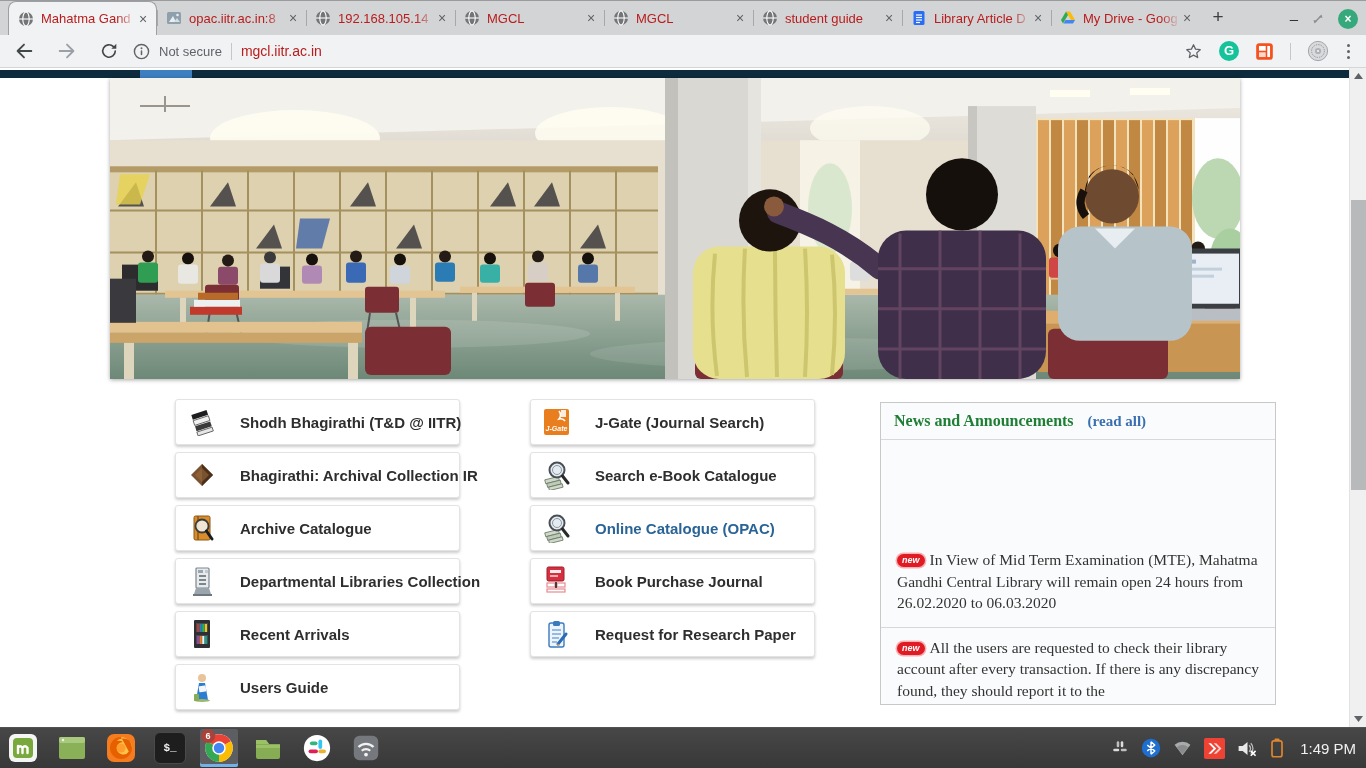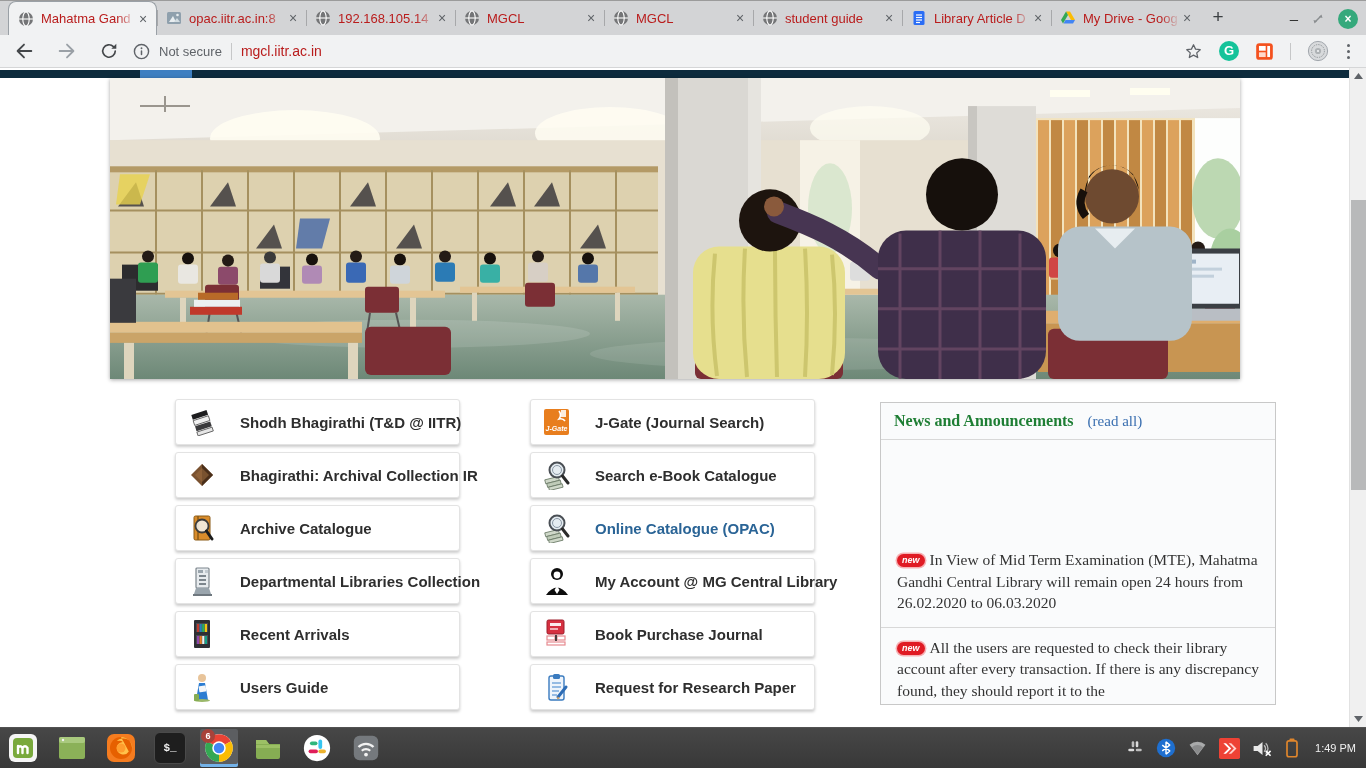--- a/index.html
+++ b/index.html
@@ -38,38 +38,38 @@
   .colL{left:175px;} .colR{left:530px;}
   .card{width:285px;height:46px;margin-bottom:7px;background:#fff;border:1px solid #e3e3e3;border-radius:3px;
     box-shadow:0 2px 3px rgba(0,0,0,.2);display:flex;align-items:center;padding:0 8px 0 12px;box-sizing:border-box;cursor:pointer;gap:12px;}
   .card .ic{width:27px;height:32px;flex:0 0 27px;margin-right:13px;display:flex;align-items:center;justify-content:center;}
   .card .lbl{font-size:15px;font-weight:700;color:#2e2e2e;white-space:nowrap;}
   .card .lbl.link{color:#2a6496;}
   
   .news{position:absolute;left:880px;top:334px;width:396px;height:303px;background:#fafbfc;border:1px solid #c8c8c8;box-sizing:border-box;overflow:hidden;font-family:"Liberation Serif",serif;}
   .nhead{height:36px;display:flex;align-items:center;padding:0 13px;border-bottom:1px solid #d8d8d8;}
   .ntitle{color:#1e7e34;font-weight:700;font-size:16px;}
-  .nread{color:#3a6fb0;font-weight:400;font-size:15px;margin-left:14px;cursor:pointer;}
+  .nread{color:#3a6fb0;font-weight:700;font-size:15px;margin-left:14px;cursor:pointer;}
   .nspacer{height:100px;}
   .nitem{padding:9px 16px 13px;font-size:15.5px;line-height:21.5px;color:#333;}
   .nitem.first{border-bottom:1px solid #d8d8d8;}
   .nb{display:inline-block;background:#e01b24;color:#fff;font-family:"Liberation Sans",sans-serif;font-style:italic;font-weight:bold;font-size:9px;line-height:11px;padding:1px 5px;border-radius:8px;margin-right:5px;vertical-align:2px;box-shadow:0 0 0 1.5px #f6b1b4;}
   
   .sbar{position:absolute;right:0;top:68px;width:17px;height:659px;background:#f0f0f0;border-left:1px solid #e2e2e2;box-sizing:border-box;}
   .sthumb{position:absolute;left:1px;top:132px;width:15px;height:290px;background:#b8b9ba;cursor:pointer;}
   .sarrow{position:absolute;left:0;width:17px;height:16px;display:flex;align-items:center;justify-content:center;cursor:pointer;}
   
   .taskbar{position:absolute;left:0;top:727px;width:1366px;height:41px;background:linear-gradient(#474747,#383838);border-top:1px solid #525252;box-sizing:border-box;display:flex;align-items:center;}
   .tleft{display:flex;align-items:center;gap:11px;padding-left:4px;}
   .tbtn{width:38px;height:38px;display:flex;align-items:center;justify-content:center;cursor:pointer;position:relative;border-radius:2px;}
   .tbtn.active{background:#5c5e61;box-shadow:inset 0 -3px 0 #73b2e8;}
   .badge{position:absolute;left:1px;top:0px;width:14px;height:14px;border-radius:50%;background:#a8423a;color:#fff;font-size:9px;font-weight:bold;text-align:center;line-height:14px;}
   .term{width:30px;height:30px;background:#1e1e1e;border:1px solid #4a4a4a;border-radius:6px;color:#efefef;font-family:"Liberation Mono",monospace;font-size:11px;font-weight:bold;display:flex;align-items:center;justify-content:center;}
   .tright{margin-left:auto;display:flex;align-items:center;gap:12px;padding-right:10px;}
-  .clock{color:#f0f0f0;font-size:11px;margin-left:4px;white-space:nowrap;}
+  .clock{color:#f0f0f0;font-size:15px;margin-left:4px;white-space:nowrap;}
   svg{display:block;}
 </style>
 </head>
 <body>
 
 <div class="screen">
 
   <div class="tabstrip">
     <div class="tab active">
       <svg class="fav" viewBox="0 0 16 16">
@@ -553,31 +553,20 @@
               <circle cx="13" cy="10" r="7.5" fill="#dfe7ee" fill-opacity=".8" stroke="#4a4f55" stroke-width="2"></circle>
               <circle cx="13" cy="10" r="4.5" fill="none" stroke="#8b98a5" stroke-width="1"></circle>
               <line x1="18.5" y1="16" x2="24" y2="23" stroke="#2b2b2b" stroke-width="3" stroke-linecap="round"></line>
             </svg>
           </span>
         <span class="lbl link">Online Catalogue (OPAC)</span>
       </div>
       <div class="card">
         <span class="ic">
             <svg width="26" height="30" viewBox="0 0 26 30">
-              <circle cx="13" cy="8" r="6" fill="#0d0d0d"></circle>
-              <circle cx="13" cy="9" r="3.4" fill="#fff"></circle>
-              <path d="M2,29 Q13,14 24,29 Z" fill="#0d0d0d"></path>
-              <polygon points="13,20 10.5,24 13,28 15.5,24" fill="#fff"></polygon>
-            </svg>
-          </span>
-        <span class="lbl">My Account @ MG Central Library</span>
-      </div>
-      <div class="card">
-        <span class="ic">
-            <svg width="26" height="30" viewBox="0 0 26 30">
               <rect x="3" y="1" width="17" height="14" rx="1.5" fill="#d63040" stroke="#9c1f2c" stroke-width="1"></rect>
               <rect x="6" y="4" width="11" height="3" fill="#fff" opacity=".9"></rect>
               <rect x="6" y="9" width="8" height="2" fill="#fff" opacity=".6"></rect>
               <rect x="3" y="17" width="8" height="4" fill="none" stroke="#e78a90" stroke-width="1.2"></rect>
               <rect x="13" y="17" width="8" height="4" fill="none" stroke="#e78a90" stroke-width="1.2"></rect>
               <rect x="3" y="23" width="18" height="3" fill="none" stroke="#e78a90" stroke-width="1.2"></rect>
               <line x1="12" y1="16" x2="12" y2="22" stroke="#1d1d1d" stroke-width="1.6"></line>
             </svg>
           </span>
         <span class="lbl">Book Purchase Journal</span>

